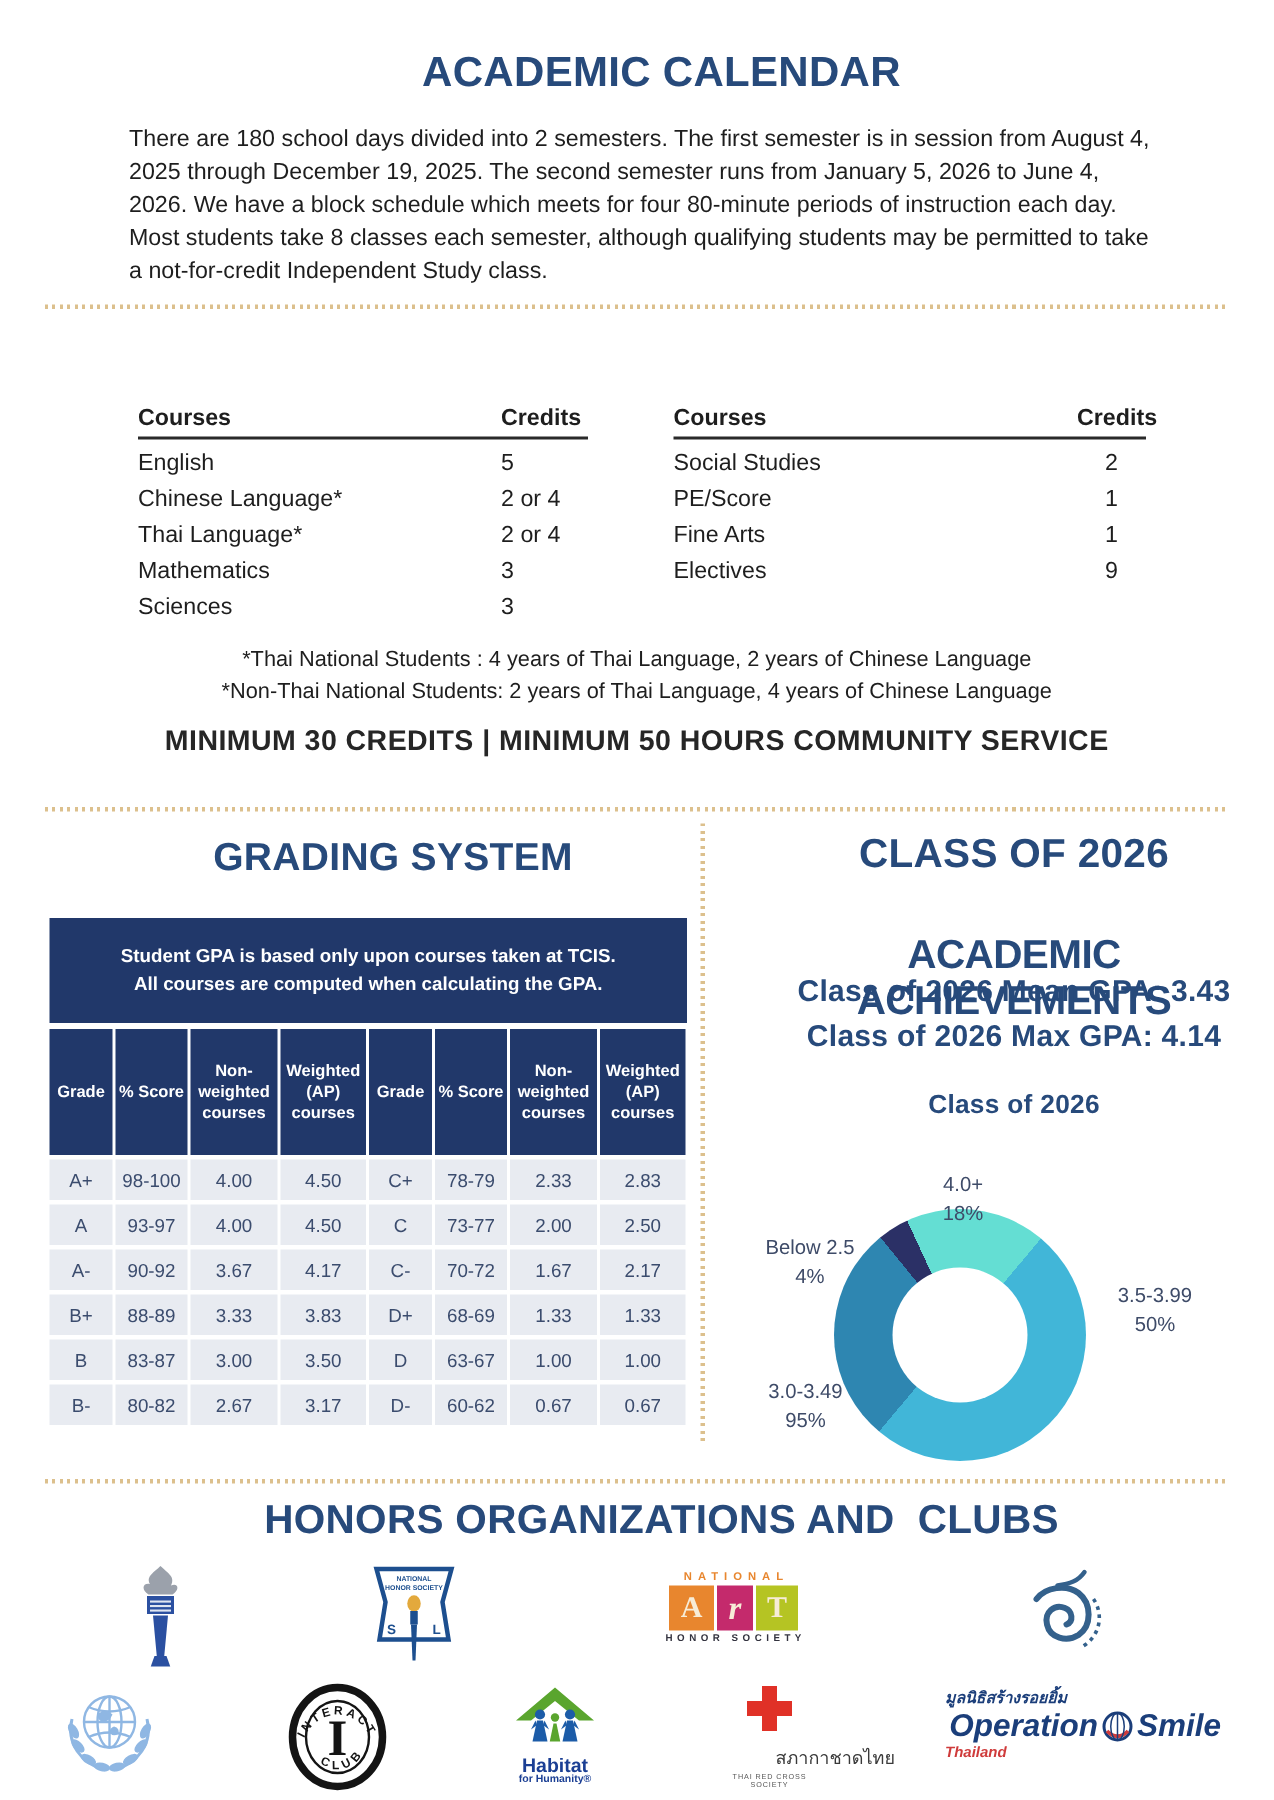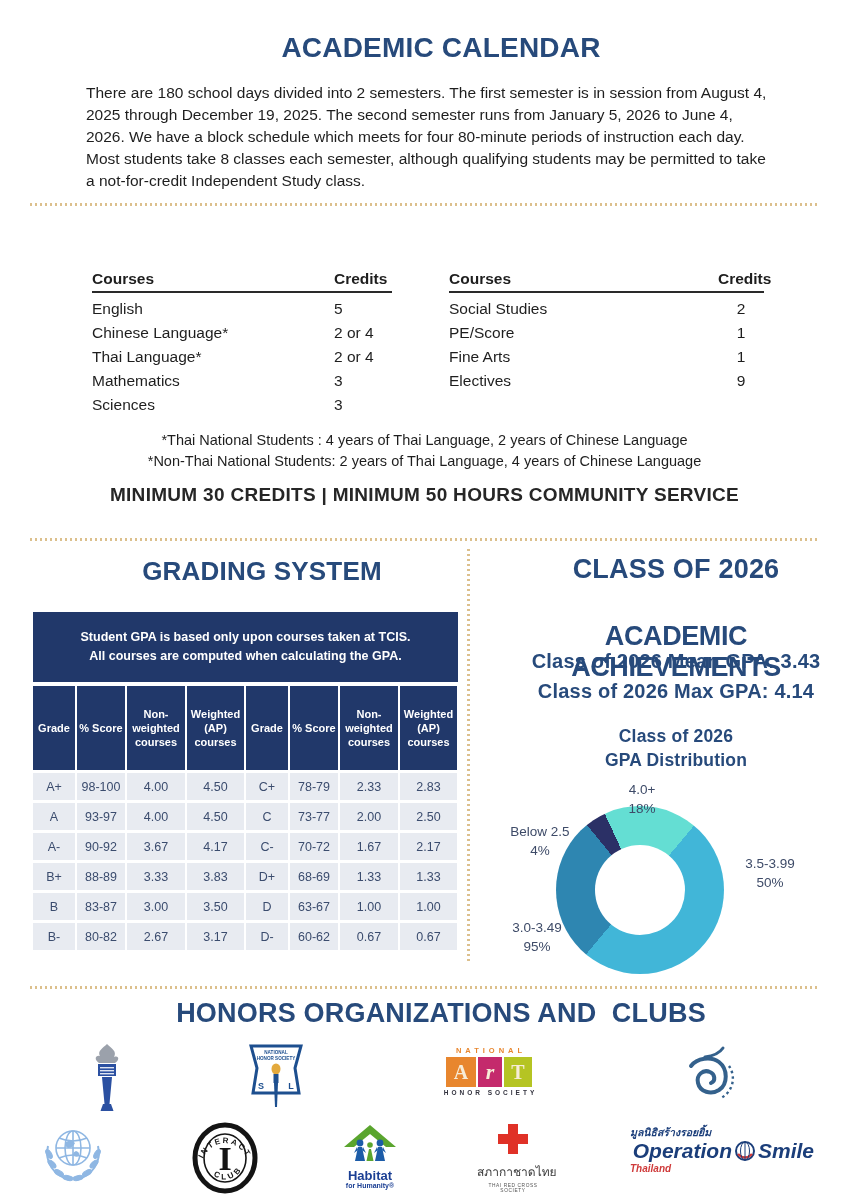--- a/index.html
+++ b/index.html
@@ -109,21 +109,21 @@
 
   
   .hab-t1{font-size:13px;font-weight:bold;color:#1b3f94;line-height:13px;}
   .hab-t2{font-size:7px;font-weight:bold;color:#1b3f94;}
 
   
   .rc-cross{position:relative;width:30px;height:30px;margin:0 auto;}
   .rc-cross div{position:absolute;background:#e03127;}
   .rc-v{left:10px;top:0;width:10px;height:30px;}
   .rc-h{left:0;top:10px;width:30px;height:10px;}
-  .rc-thai{font-size:12px;color:#3a3a3a;margin-top:8px;}
+  .rc-thai{font-size:12px;color:#3a3a3a;margin-top:8px;margin-left:40px;}
   .rc-eng{font-size:4.8px;color:#555;letter-spacing:0.6px;margin-top:2px;}
 
   
   .os-thai{font-size:10.5px;font-weight:bold;color:#1b3e7a;line-height:13px;}
   .os-main{display:flex;align-items:center;justify-content:flex-end;gap:1px;
            font-size:21px;font-weight:bold;color:#1b3e7a;line-height:24px;}
   .os-country{font-size:10px;font-weight:bold;color:#cf3b3b;line-height:12px;}
 </style>
 </head>
 <body>
@@ -256,21 +256,20 @@
         <div class="gcell gdata">0.67</div>
         <div class="gcell gdata">0.67</div>
       </div>
   </div>
 
   <div class="h-title cl-col cl-title1">CLASS OF 2026</div>
   <div class="h-title cl-col cl-title2">ACADEMIC ACHIEVEMENTS</div>
   <div class="h-title cl-col cl-mean">Class of 2026 Mean GPA: 3.43</div>
   <div class="h-title cl-col cl-max">Class of 2026 Max GPA: 4.14</div>
   <div class="h-title cl-col cl-ct1">Class of 2026</div>
-  <div class="h-title cl-col cl-ct2">GPA Distribution</div>
 
   <div class="chart">
     <div class="donut" style="background: conic-gradient(from 40deg, rgb(65, 182, 216) 0deg, rgb(65, 182, 216) 180deg, rgb(46, 134, 177) 180deg, rgb(46, 134, 177) 280.8deg, rgb(43, 48, 102) 280.8deg, rgb(43, 48, 102) 295.2deg, rgb(100, 222, 211) 295.2deg, rgb(100, 222, 211) 360deg);"></div>
     <div class="pie-label pl-top">
       <div>4.0+</div>
       <div>18%</div>
     </div>
     <div class="pie-label pl-left">
       <div>Below 2.5</div>
       <div>4%</div>

